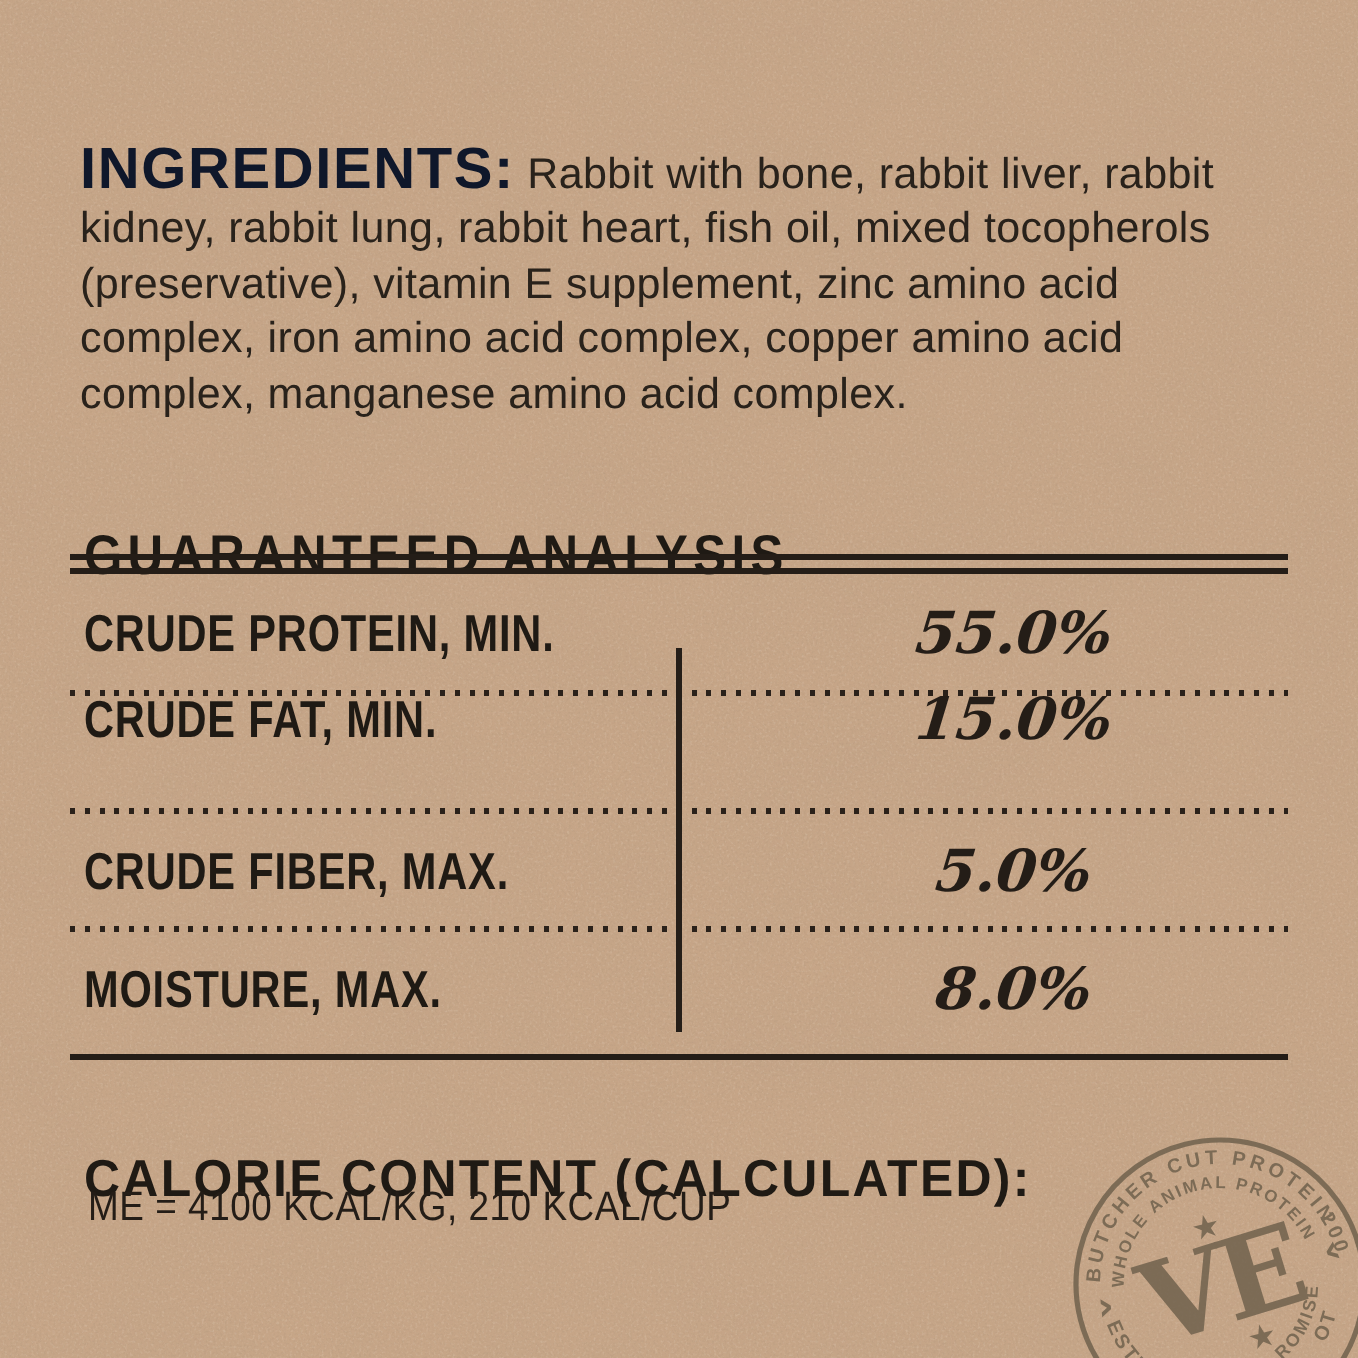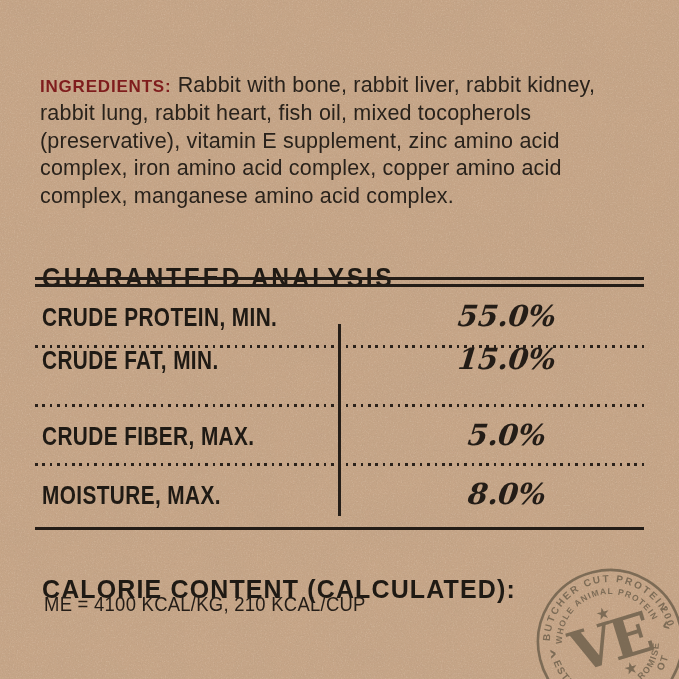--- a/index.html
+++ b/index.html
@@ -9,21 +9,21 @@
     font-family:"Liberation Sans", sans-serif;
     color:#241d17;
   }
   .texture { position:absolute; left:0; top:0; width:679px; height:679px; pointer-events:none; }
 
   .ingredients {
     position:absolute; left:40px; top:50px; width:594px;
     font-size:21.5px; line-height:27.6px; letter-spacing:0.2px; color:#29221b;
   }
   .ingredients .ing-head {
-    font-weight:bold; font-size:17px; letter-spacing:0.8px; color:#7f1d1d;
+    font-weight:bold; font-size:29px; letter-spacing:0.8px; color:#0f172a;
   }
 
   .ga-heading {
     position:absolute; left:42px; top:239px;
     font-size:28px; font-weight:bold; letter-spacing:3px; white-space:nowrap;
     transform:scaleX(0.88); transform-origin:left top; color:#1f1a14;
   }
   .rule-double {
     position:absolute; left:35px; top:277px; width:609px; height:10px;
     border-top:3px solid #241d17; border-bottom:3px solid #241d17; box-sizing:border-box;

